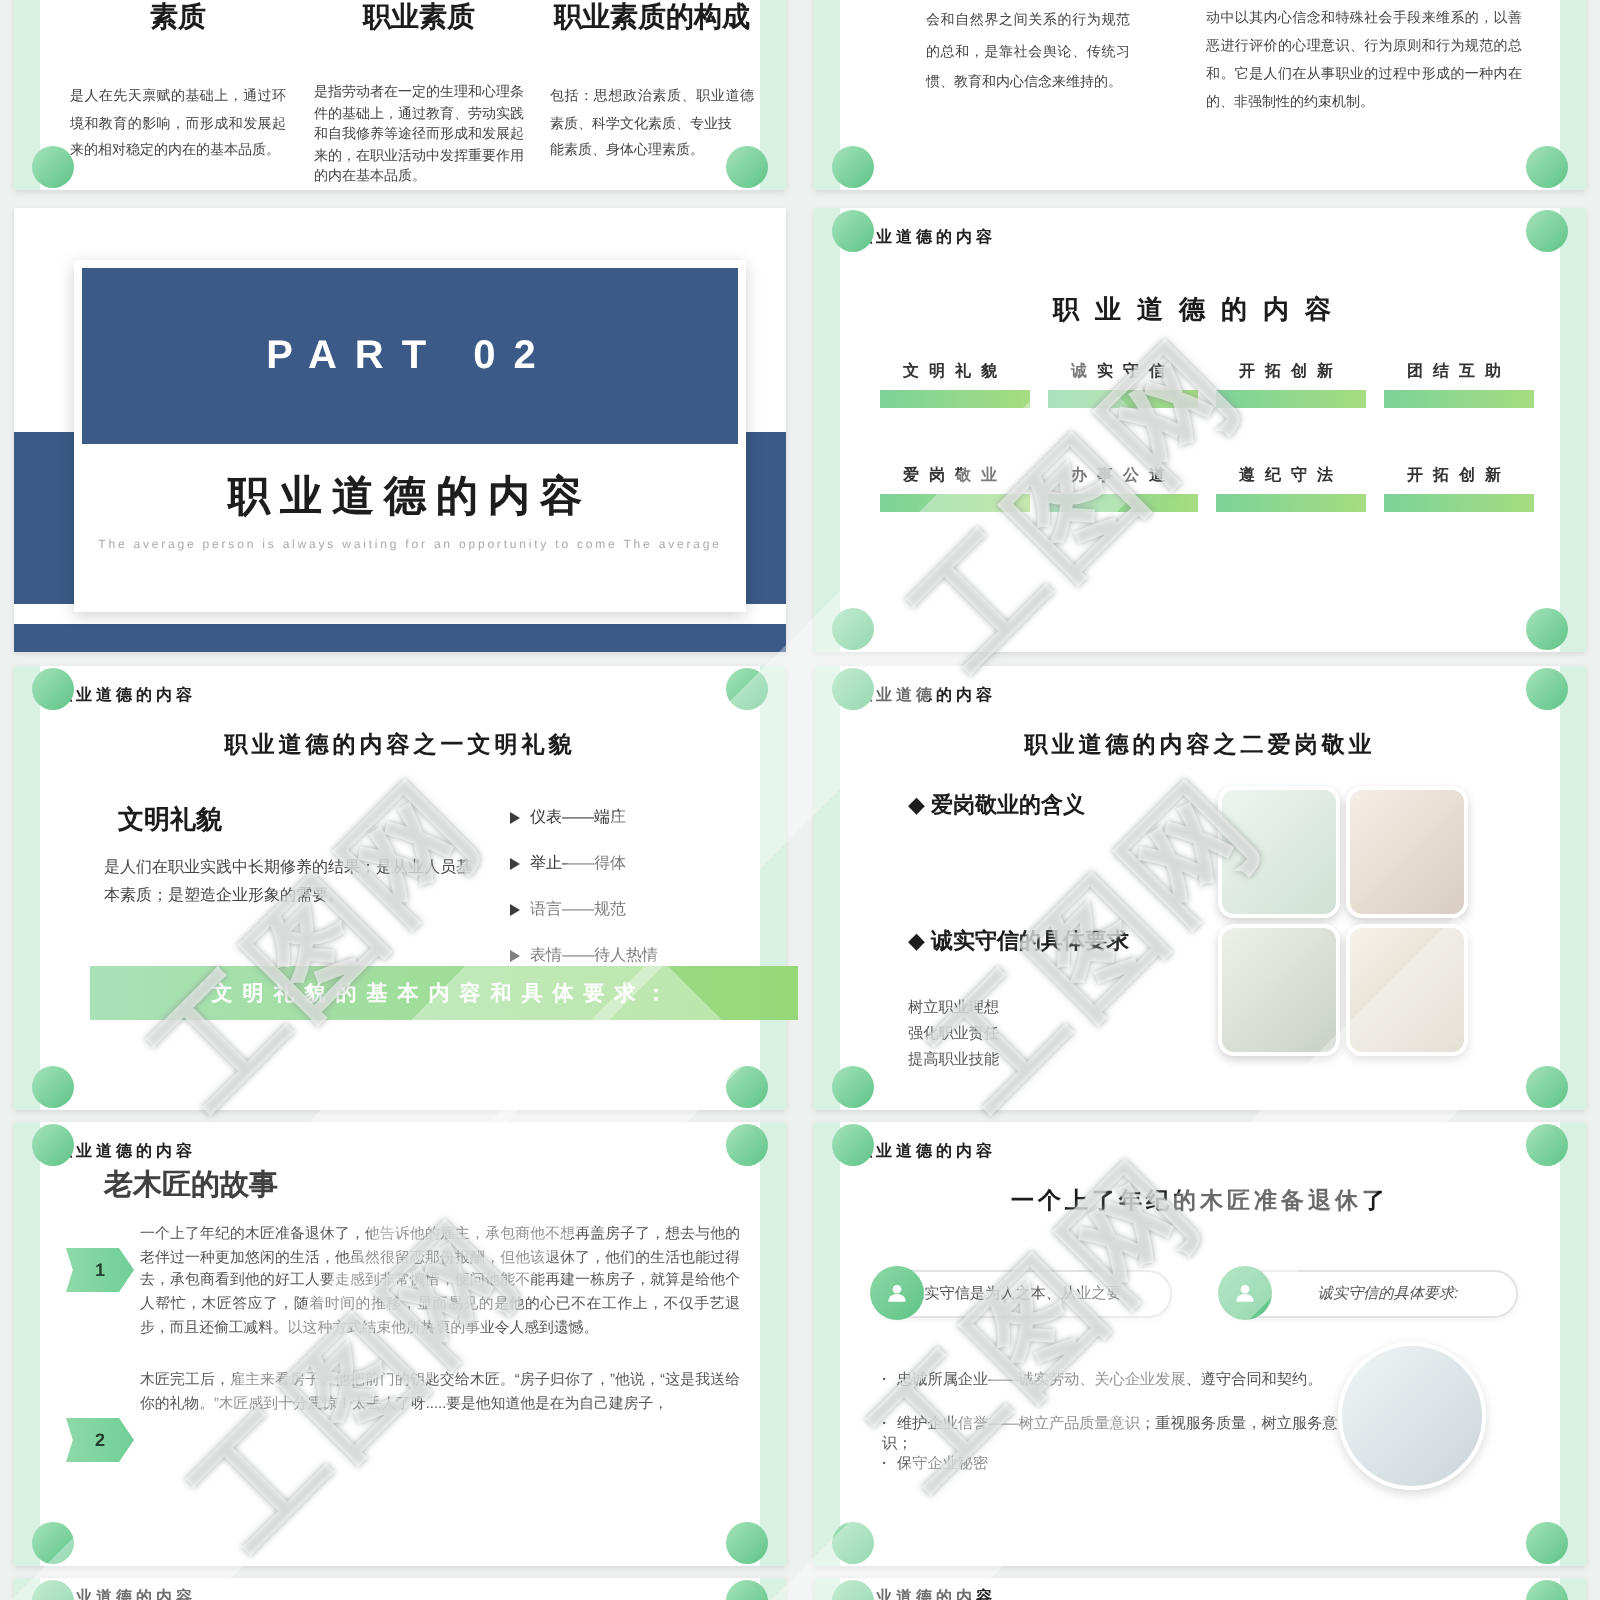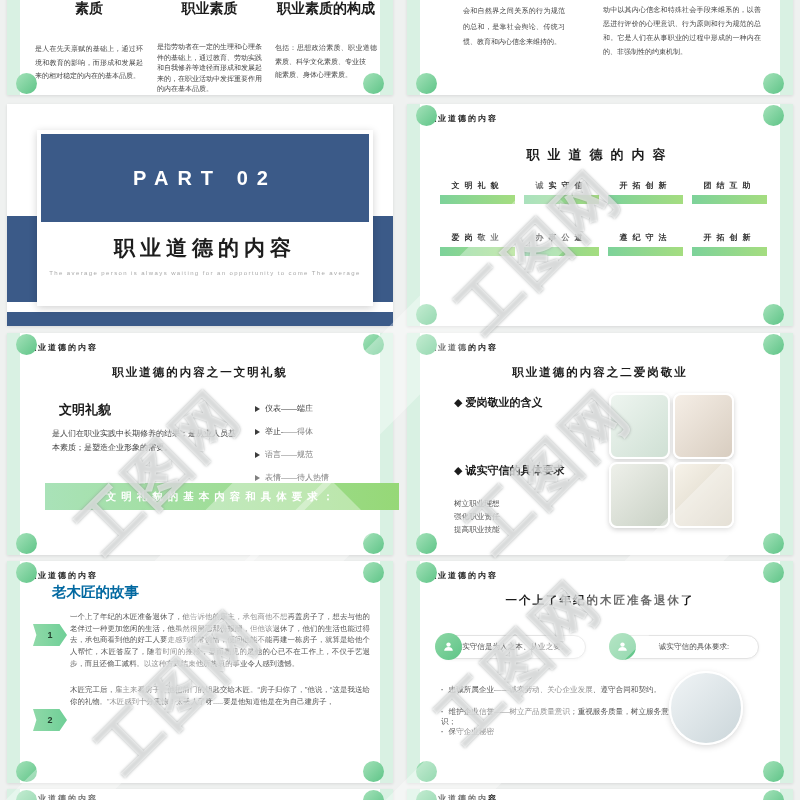--- a/index.html
+++ b/index.html
@@ -39,21 +39,21 @@
   .tri{width:0;height:0;border-left:5px solid #3c3c3c;border-top:3.5px solid transparent;
        border-bottom:3.5px solid transparent;margin-right:5px;}
   .banner{position:absolute;left:38px;width:354px;top:150px;height:27px;
           background:linear-gradient(90deg,#a9e2b8,#96d877);color:#fff;font-weight:bold;
           font-size:10.5px;letter-spacing:5px;display:flex;align-items:center;justify-content:center;}
   
   .diamond{color:#1c1c1c;margin-right:3px;}
   .sub-head{font-size:11px;font-weight:bold;color:#1c1c1c;}
   .photo{position:absolute;border-radius:8px;box-shadow:0 2px 5px rgba(0,0,0,0.18);border:2px solid #fff;}
   
-  .story-title{position:absolute;left:45px;top:22px;font-size:14.5px;font-weight:bold;color:#0369a1;}
+  .story-title{position:absolute;left:45px;top:22px;font-size:14.5px;font-weight:bold;color:#404040;}
   .story-p{position:absolute;left:63px;width:300px;font-size:7.4px;color:#555;line-height:11.7px;text-align:justify;}
   .badge{position:absolute;left:26px;width:34px;height:22px;
          background:linear-gradient(90deg,#8fd9a8,#6fcf97);
          clip-path:polygon(0 0,78% 0,100% 50%,78% 100%,0 100%,10% 50%);
          display:flex;align-items:center;justify-content:center;
          font-size:9px;font-weight:bold;color:#23402e;z-index:3;}
   
   .pill{position:absolute;height:22px;border:1px solid #e3e3e3;border-radius:12px;background:#fff;
         box-shadow:0 1px 3px rgba(0,0,0,0.06);display:flex;align-items:center;justify-content:center;
         font-size:7.6px;color:#555;}
@@ -253,21 +253,21 @@
       </div>
       <span style="">诚实守信是为人之本、从业之要。</span>
     </div>
     <div class="pill" style="left:204px;top:74px;width:146px;">
       <div class="pill-circle">
         <svg width="13" height="13" viewBox="0 0 24 24">
             <circle cx="12" cy="8.5" r="4" fill="#fff"></circle>
             <path d="M4 20c0-4.4 3.6-7 8-7s8 2.6 8 7z" fill="#fff"></path>
           </svg>
       </div>
-      <span style="margin-left:18px;">诚实守信的具体要求:</span>
+      <span style="margin-left:18px;font-style:italic;">诚实守信的具体要求:</span>
     </div>
     <div class="bullet-li" style="top:124px;width:230px;">忠诚所属企业——诚实劳动、关心企业发展、遵守合同和契约。</div>
     <div class="bullet-li" style="top:146px;width:230px;">维护企业信誉——树立产品质量意识；重视服务质量，树立服务意识；</div>
     <div class="bullet-li" style="top:166px;width:230px;">保守企业秘密</div>
     <div style="position:absolute;left:262px;top:110px;width:70px;height:70px;border-radius:50%;
          background:linear-gradient(135deg,#f0f4f6,#cbd6da);border:2px solid #fff;
          box-shadow:0 2px 6px rgba(0,0,0,0.15);"></div>
   </div>
 
   <div class="slide" style="left:7px;top:789px;">

